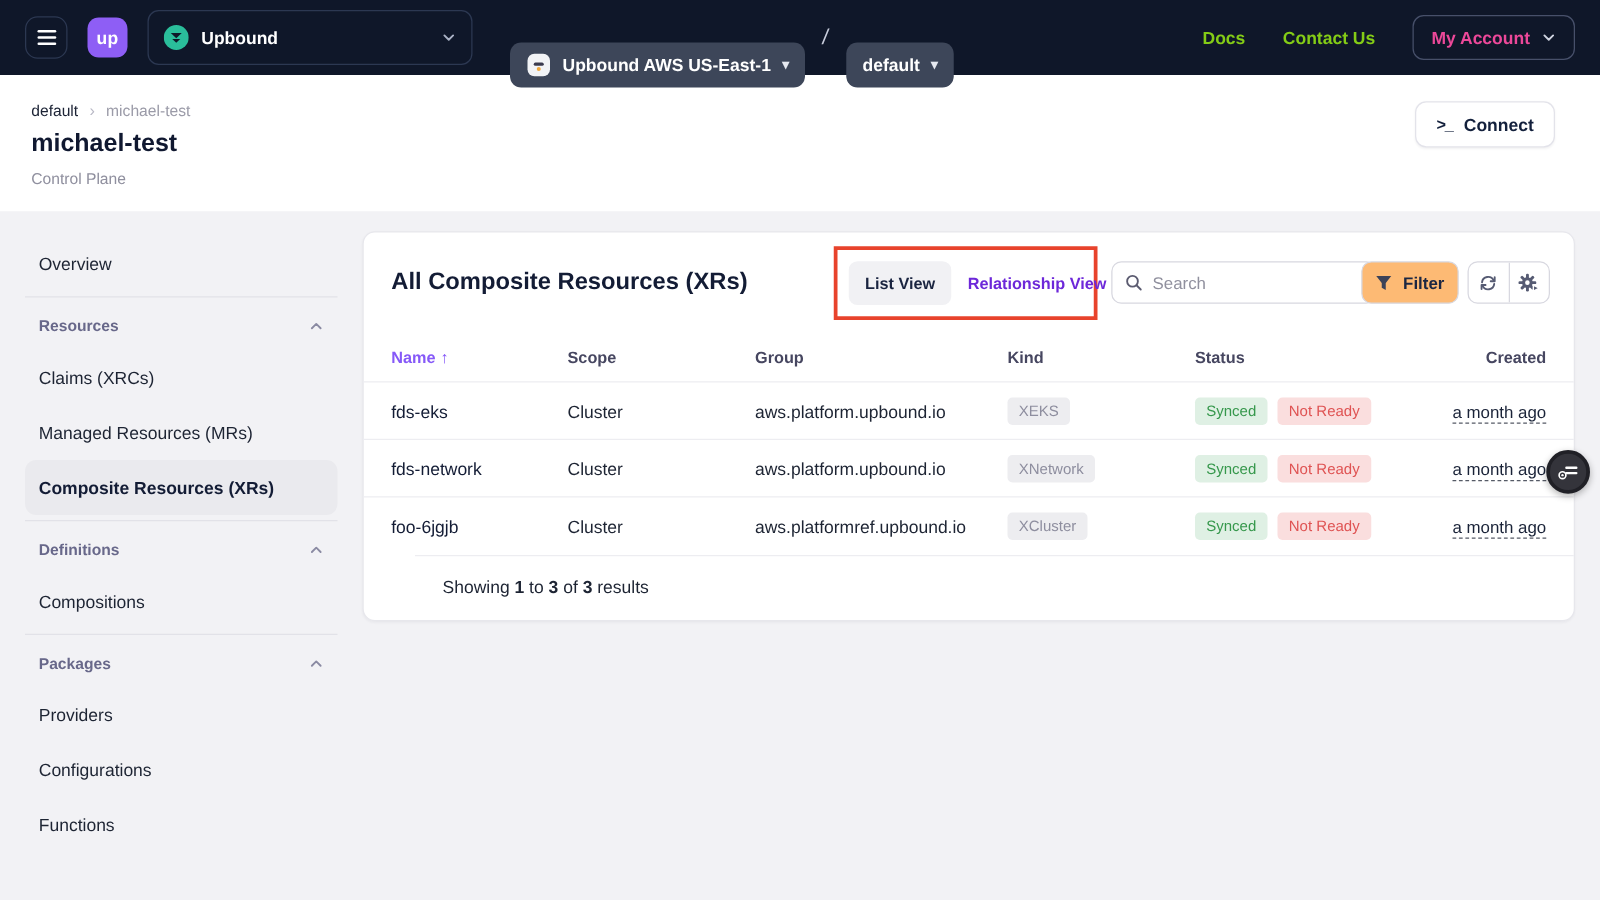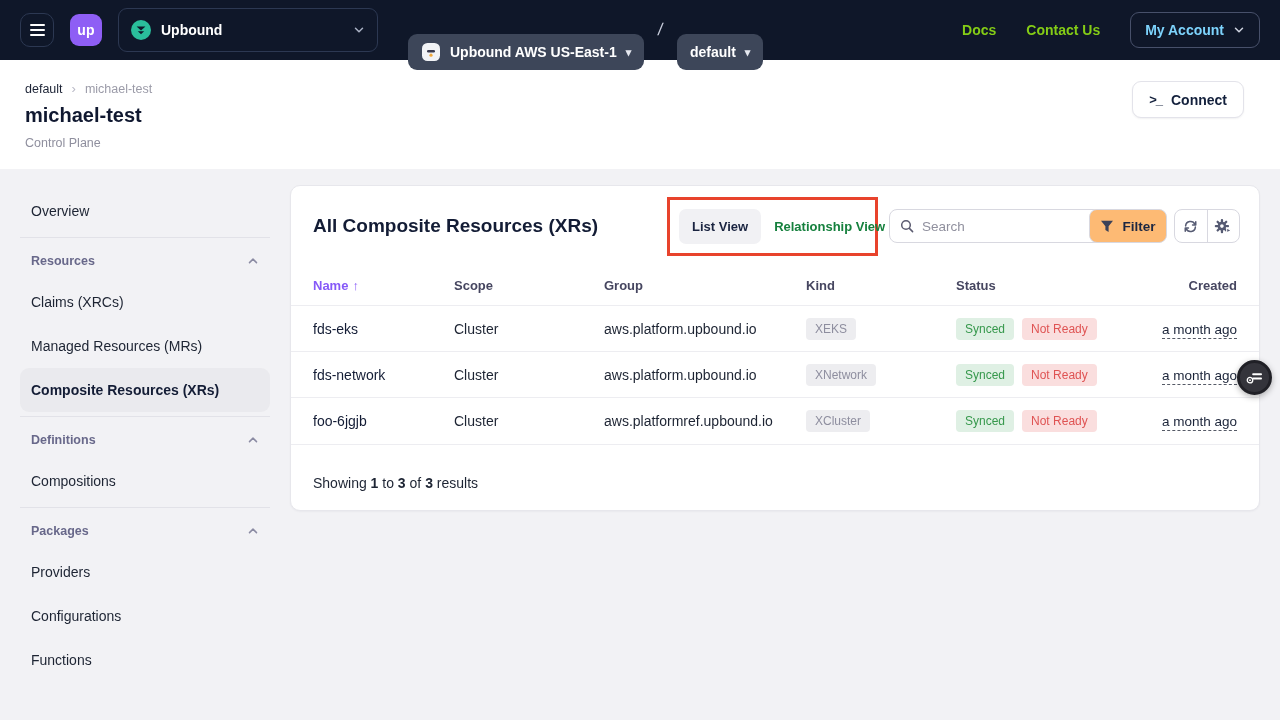--- a/index.html
+++ b/index.html
@@ -13,21 +13,21 @@
   .hamburger .hl { width:15px; height:2px; background:#fff; border-radius:1px; }
   .nav-logo { width:32px; height:32px; background:#8e5ef5; border-radius:9px; color:#fff; font-weight:700; font-size:14px; display:flex; align-items:center; justify-content:center; margin-right:16px; letter-spacing:.3px; }
   .org-switcher { height:44px; width:260px; border:1px solid #2c3852; border-radius:9px; display:flex; align-items:center; padding:0 12px; gap:10px; color:#fff; font-weight:700; font-size:14px; margin-right:30px; }
   .org-switcher .chev { margin-left:auto; color:#aab2c5; display:flex; }
   .dark-pill { height:36px; background:#3d4659; border-radius:9px; display:flex; align-items:center; padding:0 13px; gap:9px; color:#fff; font-weight:700; font-size:14px;margin-top:44px; }
   .ctp-switcher { margin-right:14px; }
   .caret { font-size:11px; color:#e6e9f0; line-height:1; }
   .path-sep { color:#c9cedd; font-size:17px; font-weight:300; margin-right:14px; transform:skewX(-8deg); }
   .nav-spacer { flex:1; }
   .nav-link { color:#84cc16; font-weight:700; font-size:14px; margin-right:30px; cursor:pointer; }
-  .account-btn { height:36px; border:1px solid #47506a; border-radius:9px; display:flex; align-items:center; gap:9px; padding:0 14px; color:#7dd3fc; font-weight:700; font-size:14px; }
+  .account-btn { height:36px; border:1px solid #47506a; border-radius:9px; display:flex; align-items:center; gap:9px; padding:0 14px; color:#ec4899; font-weight:700; font-size:14px; }
   .account-btn .chev { display:flex; color:#cfd4e0; }
 
   
   .page-header { position:absolute; top:60px; left:0; width:1280px; height:109px; background:#fff; padding:21px 0 0 25px; }
   .breadcrumb { display:flex; align-items:center; gap:9px; font-size:12.5px; }
   .crumb-parent { color:#1c2335; cursor:pointer; }
   .crumb-chev { color:#b9b9c6; font-size:13px; }
   .crumb-current { color:#9b9ba8; }
   .page-title { margin-top:8px; font-size:20px; font-weight:700; color:#101830; }
   .page-subtitle { margin-top:9px; font-size:12.5px; color:#8f8f9e; }
@@ -40,21 +40,21 @@
   .side-link.active { background:#eaeaee; font-weight:700; color:#131c35; }
   .side-divider { height:1px; background:#e2e2e8; margin:4px 0; }
   .side-section { height:38px; display:flex; align-items:center; justify-content:space-between; padding:0 11px; font-size:12.5px; font-weight:700; color:#68688a; cursor:pointer; }
   .side-section .chev-up { display:flex; color:#8b8ba3; }
 
   
   .main-card { position:absolute; top:185px; left:290px; width:970px; background:#fff; border:1px solid #e7e7ec; border-radius:10px; box-shadow:0 1px 2px rgba(16,24,40,.04); }
   .card-header { position:relative; height:80px; display:flex; align-items:center; padding:0 22px; }
   .card-title { font-size:19px; font-weight:700; color:#131c35; }
   .annotation-box { position:absolute; left:376px; top:11px; width:211px; height:59px; border:3px solid #e8432c; display:flex; align-items:center; padding:0 9px; }
-  .view-tab { font-size:13px; padding:10px 13px; border-radius:7px; color:#15803d; font-weight:700; white-space:nowrap; }
+  .view-tab { font-size:13px; padding:10px 13px; border-radius:7px; color:#6d28d9; font-weight:700; white-space:nowrap; }
   .view-tab.active { background:#f1f1f4; color:#1a2440; }
   .search-box { position:absolute; left:598px; top:23px; width:212px; height:34px; border:1px solid #d8d8e0; border-radius:8px; display:flex; align-items:center; padding:0 10px; gap:8px; color:#5b5b70; background:#fff; }
   .search-box input { border:none; outline:none; width:100%; font-size:13.5px; font-family:inherit; color:#1d2433; background:transparent; }
   .search-box input::placeholder { color:#90909e; }
   .filter-btn { position:absolute; left:798px; top:23px; width:78px; height:34px; border:1px solid #d8d8e0; border-radius:8px; display:flex; align-items:center; justify-content:center; gap:8px; font-size:13.5px; font-weight:700; color:#1c2742; background:#fdba74; }
   .icon-group { position:absolute; left:883px; top:23px; width:66px; height:34px; border:1px solid #d8d8e0; border-radius:8px; display:flex; overflow:hidden; background:#fff; }
   .icon-group button { width:33px; height:32px; display:flex; align-items:center; justify-content:center; color:#565b73; }
   .icon-group button + button { border-left:1px solid #d8d8e0; }
 
   
@@ -68,21 +68,21 @@
   .trow:last-child { border-bottom:none; }
   .td { font-size:14px; color:#1d2433; }
   .td.name { color:#131c35; cursor:pointer; }
   .kind-badge { display:inline-block; background:#ededf0; color:#8e8e9f; font-size:12px; padding:4px 9px; border-radius:4px; }
   .td.status { display:flex; gap:8px; }
   .badge { display:inline-block; font-size:12px; padding:4px 9px; border-radius:4px; }
   .badge.success { background:#dff0e4; color:#36984c; }
   .badge.danger { background:#fadede; color:#df5353; }
   .td.created { text-align:right; }
   .created-link { font-size:13.5px; color:#1a2338; border-bottom:1px dashed #555a66; padding-bottom:1px; cursor:pointer; }
-  .card-footer { padding:30px 22px 19px; font-size:14px; color:#1d2433; border-top:1px solid #ededf1; }
+  .card-footer { padding:16px 22px 19px; font-size:14px; color:#1d2433; border-top:1px solid #ededf1;margin-left:41px; }
   .card-footer .b { font-weight:700; }
 
   
   .feedback-btn { position:absolute; left:1237px; top:360px; width:35px; height:35px; border-radius:50%; background:#34343b; border:3px solid #202026; display:flex; align-items:center; justify-content:center; z-index:6; box-shadow:0 2px 6px rgba(0,0,0,.3); }
 </style>
 </head>
 <body>
 
 <header class="navbar">
   <button class="hamburger" aria-label="menu">

